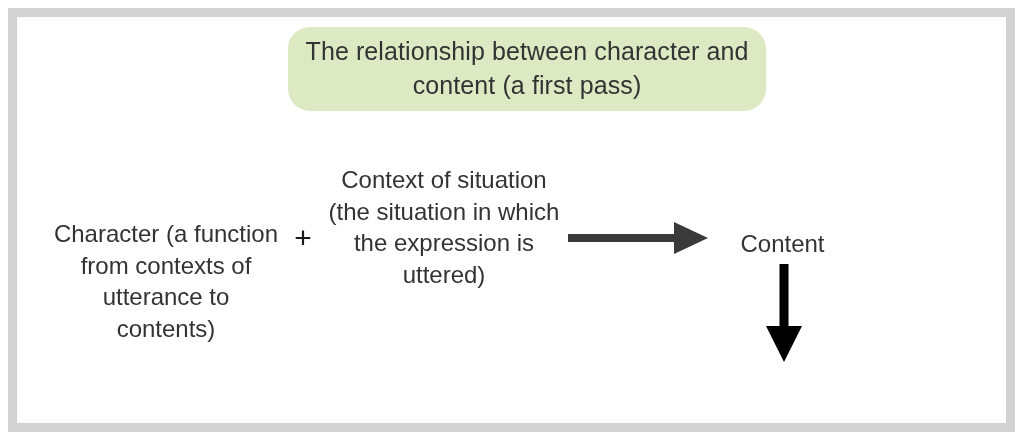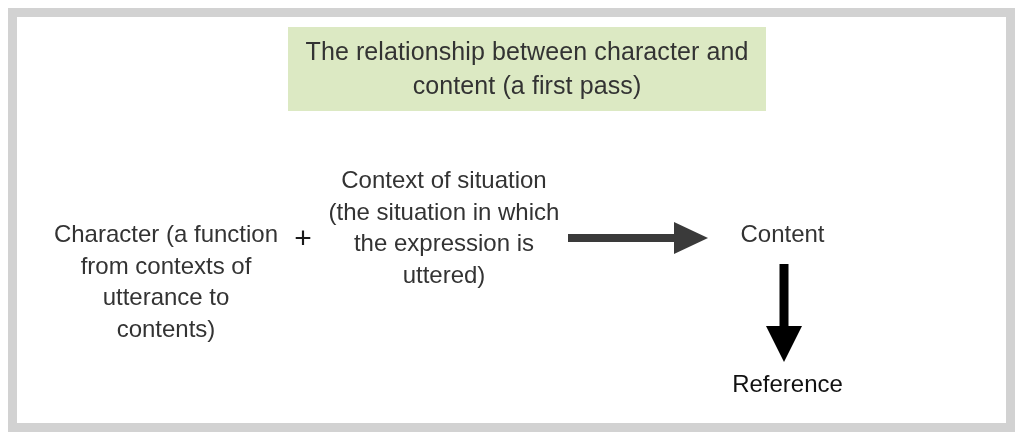--- a/index.html
+++ b/index.html
@@ -36,20 +36,21 @@
     position: absolute;
     left: 288px;
     top: 27px;
     width: 478px;
     height: 84px;
     background: #dce9c3;
     display: flex;
     align-items: center;
     justify-content: flex-start;
     text-align: center;
+    border-radius: 22px;
   }
   #title-banner .title-text {
     font-size: 25px;
     line-height: 1.35;
     color: #333333;
     padding: 0 14px;
     letter-spacing: 0.1px;
   }
 
   
@@ -69,21 +70,21 @@
   }
 
   #node-context {
     left: 326px;
     top: 164px;
     width: 236px;
   }
 
   #node-content {
     left: 700px;
-    top: 218px;
+    top: 228px;
     width: 165px;
     color: #333333;
   }
 
   #node-reference {
     left: 695px;
     top: 368px;
     width: 185px;
     color: #111111;
   }
@@ -137,15 +138,14 @@
     <polygon points="108,4 142,20 108,36" fill="#3a3a3a"></polygon>
   </svg>
 
   <div class="node-text" id="node-content">Content</div>
 
   <svg class="arrow-svg" id="arrow-vertical" width="48" height="102" viewBox="0 0 48 102">
     <line x1="24" y1="2" x2="24" y2="72" stroke="#000000" stroke-width="9"></line>
     <polygon points="6,64 42,64 24,100" fill="#000000"></polygon>
   </svg>
 
-  <div class="node-text" id="node-reference">Reference</div>
 
 </div>
 
 </body></html>

